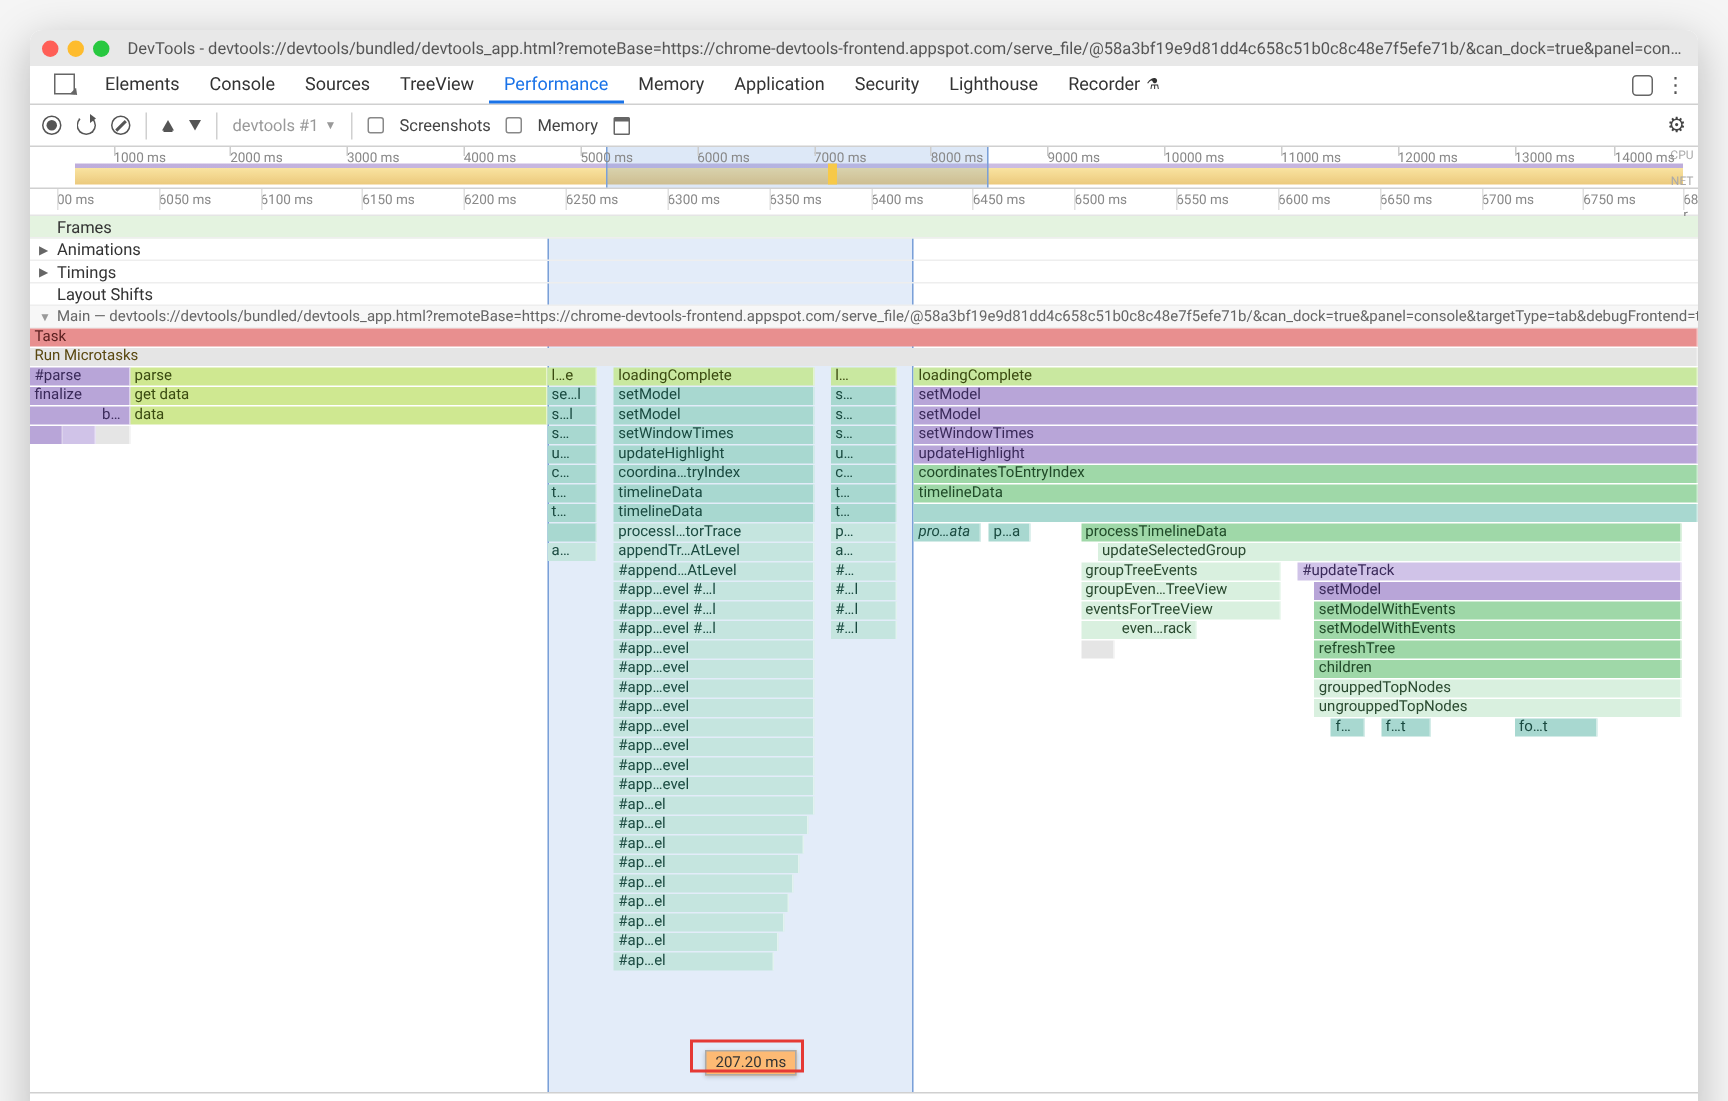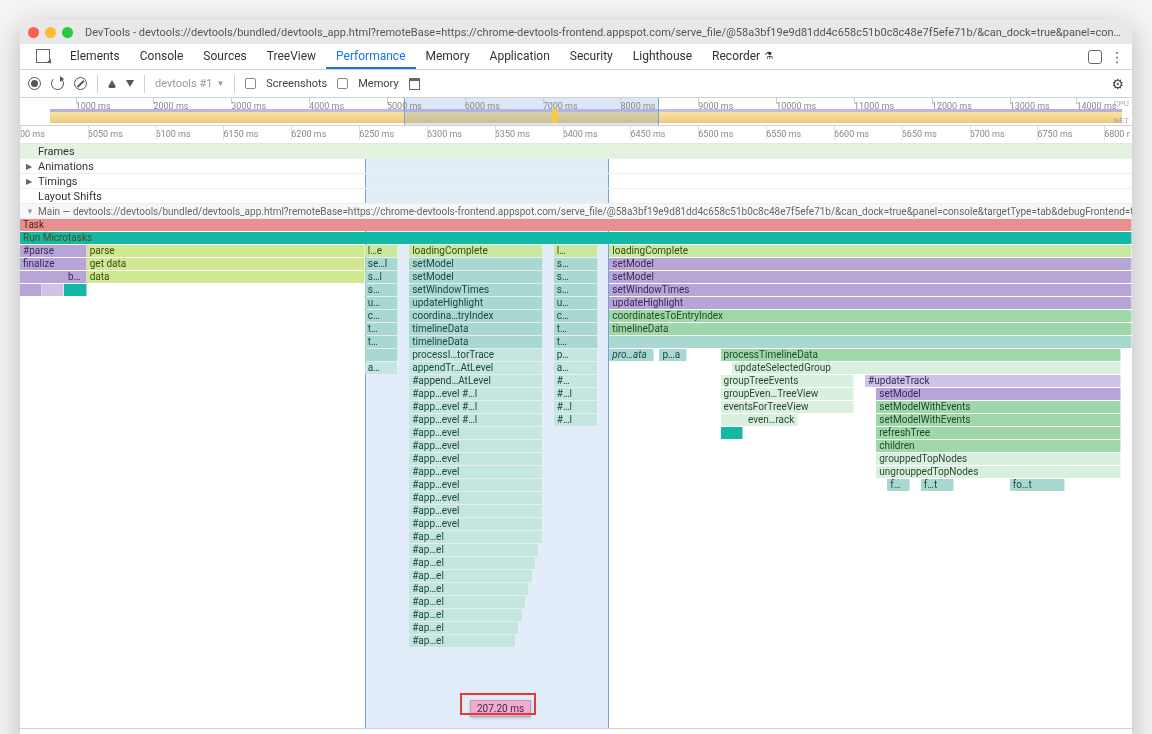--- a/index.html
+++ b/index.html
@@ -48,48 +48,48 @@
 .overview .net { position:absolute; right:3px; bottom:0; font-size:8px; color:#aaa; }
 .ov-band { position:absolute; left:30px; right:10px; top:12px; height:13px; background:linear-gradient(#fce69e,#eac46f); opacity:.9; }
 .ov-band::before { content:""; position:absolute; left:0; right:0; top:-1px; height:3px; background:linear-gradient(90deg,#b8a5d8,#c9b8e0,#b8a5d8); }
 .ov-sel { position:absolute; top:0; bottom:0; background:rgba(100,150,220,.22); border-left:1px solid #7aa0d8; border-right:1px solid #7aa0d8; }
 .ov-sel .bar { position:absolute; left:58%; width:6px; top:11px; height:14px; background:#f7c948; }
 
 .main { flex:1; display:flex; overflow:hidden; position:relative; }
 .viewport { flex:1; position:relative; overflow:hidden; }
 
 .zruler { height:18px; border-bottom:1px solid #e5e5e5; position:relative; font-size:9px; color:#888; }
-.zruler .tk { position:absolute; top:3px; }
+.zruler .tk { position:absolute; top:3px;margin-left:18px; }
 .zruler .tk::before { content:""; position:absolute; left:0; top:-3px; width:1px; height:14px; background:#e0e0e0; }
 
 .tracks { position:relative; }
 .trow { height:15px; border-bottom:1px solid #eee; display:flex; align-items:center; font-size:11px; color:#333; padding-left:18px; position:relative; }
 .trow .tri { position:absolute; left:6px; font-size:8px; color:#666; }
 .trow.frames { background:#e4f3e0; }
 .trow.dur { position:absolute; left:0; right:0; text-align:center; height:14px; font-size:10px; color:#555; pointer-events:none; }
 .trow.main { background:#f7f7f7; font-size:10px; color:#666; white-space:nowrap; overflow:hidden; }
 .trow.main .tri { color:#999; }
 
 .flame { position:relative; font-size:10px; }
 .frow { height:13px; position:relative; }
 .seg { position:absolute; top:0; height:12px; line-height:12px; font-size:10px; padding:0 3px; overflow:hidden; white-space:nowrap; text-overflow:ellipsis; border-right:1px solid rgba(255,255,255,.5); }
 .c-task{background:#e88f8f;color:#5a2020}
-.c-micro{background:#14b8a6;color:#5a4810}
+.c-micro{background:#e5e5e5;color:#5a4810}
 .c-js1{background:#cfe891;color:#3a4a10}
 .c-js2{background:#c9e8a0;color:#3a4a10}
 .c-js3{background:#9fd8a8;color:#204a28}
 .c-grp{background:#d9f0df;color:#2a4a30}
 .c-pur{background:#b8a5d8;color:#3a2a5a}
 .c-pur2{background:#d0c3e8;color:#3a2a5a}
 .c-teal{background:#a8d8d0;color:#1a4a40}
 .c-tealL{background:#c5e5df;color:#1a4a40}
 
 .hilite { position:absolute; top:18px; bottom:0; background:rgba(100,150,220,.18); border-left:1px solid #7aa0d8; border-right:1px solid #7aa0d8; pointer-events:none; }
 
-.tooltip { position:absolute; background:#f9a8d4; border:1px solid #aaa; padding:2px 6px; font-size:10px; color:#333; box-shadow:0 1px 3px rgba(0,0,0,.2); }
+.tooltip { position:absolute; background:#fdba74; border:1px solid #aaa; padding:2px 6px; font-size:10px; color:#333; box-shadow:0 1px 3px rgba(0,0,0,.2); }
 .redbox { position:absolute; border:2px solid #e53935; pointer-events:none; }
 
 .btabs { height:26px; border-top:1px solid #d0d0d0; display:flex; align-items:stretch; font-size:12px; }
 .btab { padding:0 12px; display:flex; align-items:center; cursor:pointer; color:#333; }
 .btab.active { color:#1a73e8; }
 </style>
 </head>
 <body>
 
 <div class="window">

